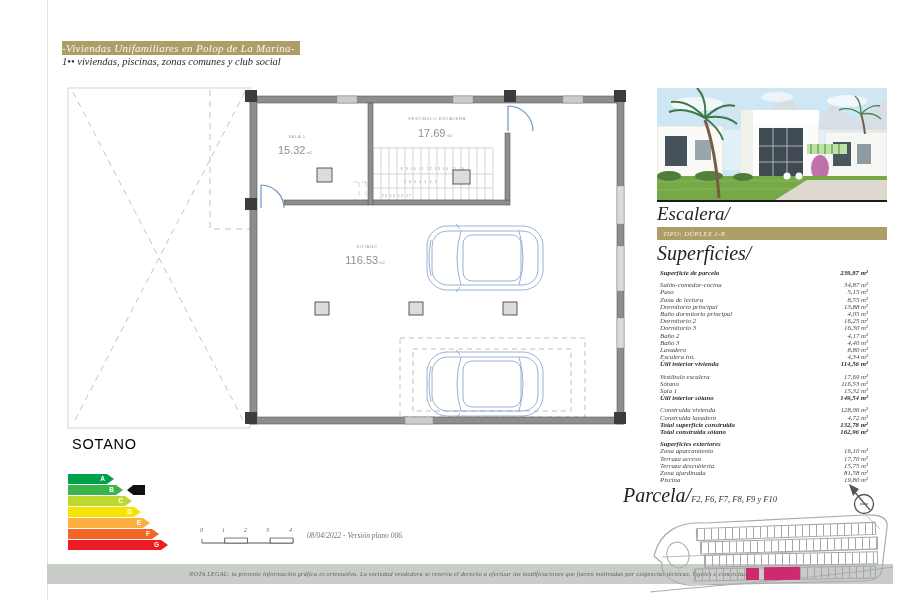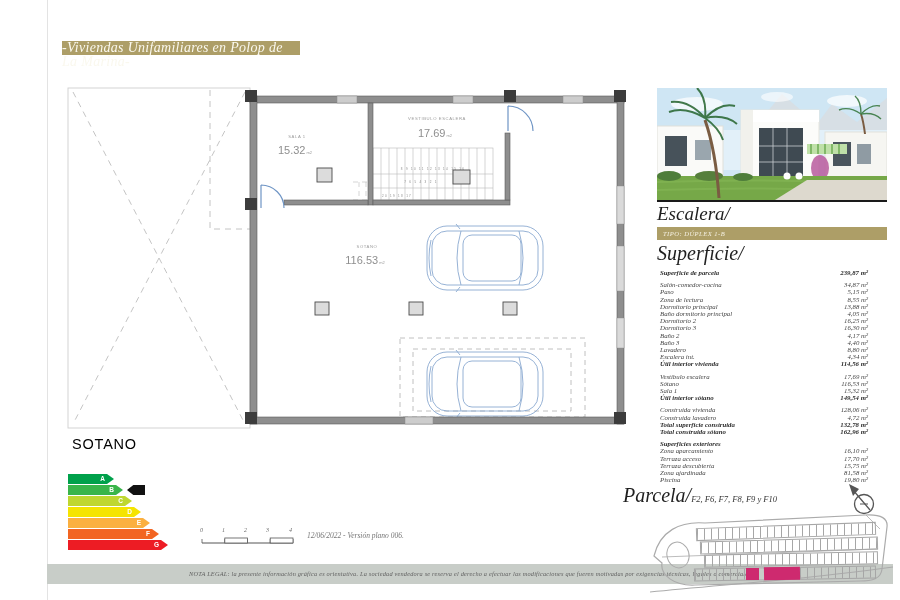--- a/index.html
+++ b/index.html
@@ -6,21 +6,21 @@
   #canvas{position:relative;width:900px;height:600px;background:#ffffff;overflow:hidden;
           font-family:"Liberation Sans",sans-serif;}
   .abs{position:absolute;}
 
   
   .margin-line{left:47px;top:0;width:1px;height:600px;background:#e3e3e3;}
 
   
   .hdr-bar{left:62px;top:41px;width:238px;height:14px;background:#ad9e67;}
   .hdr-bar span{display:block;line-height:14px;
-    font-family:"Liberation Serif",serif;font-style:italic;font-size:14px;color:#faf8ee;letter-spacing:.3px;}
+    font-family:"Liberation Serif",serif;font-style:italic;font-size:11px;color:#faf8ee;letter-spacing:.3px;}
   .hdr-sub{left:62px;top:56px;font-family:"Liberation Serif",serif;font-style:italic;
     font-size:10.5px;color:#2b2b2b;}
 
   
   .plan{left:65px;top:86px;}
   .wall{fill:#8e8e8e;stroke:#5d5d5d;stroke-width:.6;}
   .lintel{fill:#cdcdcd;stroke:#8a8a8a;stroke-width:.5;}
   .winseg{fill:#dadada;stroke:#8a8a8a;stroke-width:.4;}
   .blk{fill:#3c3c3c;}
   .col{fill:#dcdcdc;stroke:#4a4a4a;stroke-width:.9;}
@@ -98,20 +98,21 @@
 </head>
 <body>
 
 <div id="canvas">
 
   <div class="abs margin-line"></div>
 
   <div class="abs hdr-bar">
     <span>-Viviendas Unifamiliares en Polop de La Marina-</span>
   </div>
+  <div class="abs hdr-sub">1•• viviendas, piscinas, zonas comunes y club social</div>
 
   <svg class="abs plan" width="570" height="345" viewBox="0 0 570 345">
 
     <g>
       <rect x="3" y="2" width="182" height="340" class="parcel-outline"></rect>
       <line x1="8" y1="6" x2="180" y2="338" class="dashl"></line>
       <line x1="180" y1="6" x2="8" y2="338" class="dashl"></line>
       <polyline points="145,4 145,143 185,143" class="dashl"></polyline>
     </g>
 
@@ -231,21 +232,21 @@
     <span class="tick" style="left:44px">2</span>
     <span class="tick" style="left:66px">3</span>
     <span class="tick" style="left:89px">4</span>
     <svg width="96" height="9" viewBox="0 0 96 9" style="position:absolute;top:8px;left:0">
       <path d="M2,8 H93" stroke="#555" stroke-width="1" fill="none"></path>
       <path d="M2,4V8 M24.8,4V8 M47.5,4V8 M70.2,4V8 M93,4V8" stroke="#555" stroke-width=".8"></path>
       <rect x="24.8" y="3" width="22.7" height="5" fill="#fff" stroke="#555" stroke-width=".8"></rect>
       <rect x="70.2" y="3" width="22.8" height="5" fill="#fff" stroke="#555" stroke-width=".8"></rect>
     </svg>
   </div>
-  <div class="abs version">12/06/2022 - Versión plano 006.</div>
+  <div class="abs version">08/04/2022 - Versión plano 006.</div>
 
   <div class="abs footer-band">
     <span>NOTA LEGAL: la presente información gráfica es orientativa. La sociedad vendedora se reserva el derecho a efectuar las modificaciones que fueren motivadas por exigencias técnicas, legales o comerciales</span>
   </div>
 
   <svg class="abs photo" width="230" height="112" viewBox="0 0 230 112">
     <rect x="0" y="0" width="230" height="112" fill="#cfe6f4"></rect>
     <rect x="0" y="42" width="230" height="40" fill="#e6f3fa" opacity=".8"></rect>
     <polygon points="95,42 125,6 160,36 175,16 200,34 230,10 230,42" fill="#d7dee3" opacity=".9"></polygon>
     <ellipse cx="40" cy="16" rx="26" ry="7" fill="#ffffff" opacity=".7"></ellipse>
@@ -289,21 +290,21 @@
       <path d="M204,26 q10,-10 19,-8"></path>
         <path d="M204,26 q13,-2 20,5"></path>
     </g>
   </svg>
 
   <div class="abs divider"></div>
   <div class="abs viv-title">Escalera/</div>
   <div class="abs type-badge">
     <span>TIPO: DÚPLEX 1-B</span>
   </div>
-  <div class="abs sup-title">Superficie/</div>
+  <div class="abs sup-title">Superficies/</div>
 
   <div class="abs surf">
 
       <div class="srow b">
         <span class="sl">Superficie de parcela</span>
         <span class="sv">239,87 m²</span>
       </div>
 
       <div class="srow gap">
         <span class="sl">Salón-comedor-cocina</span>

